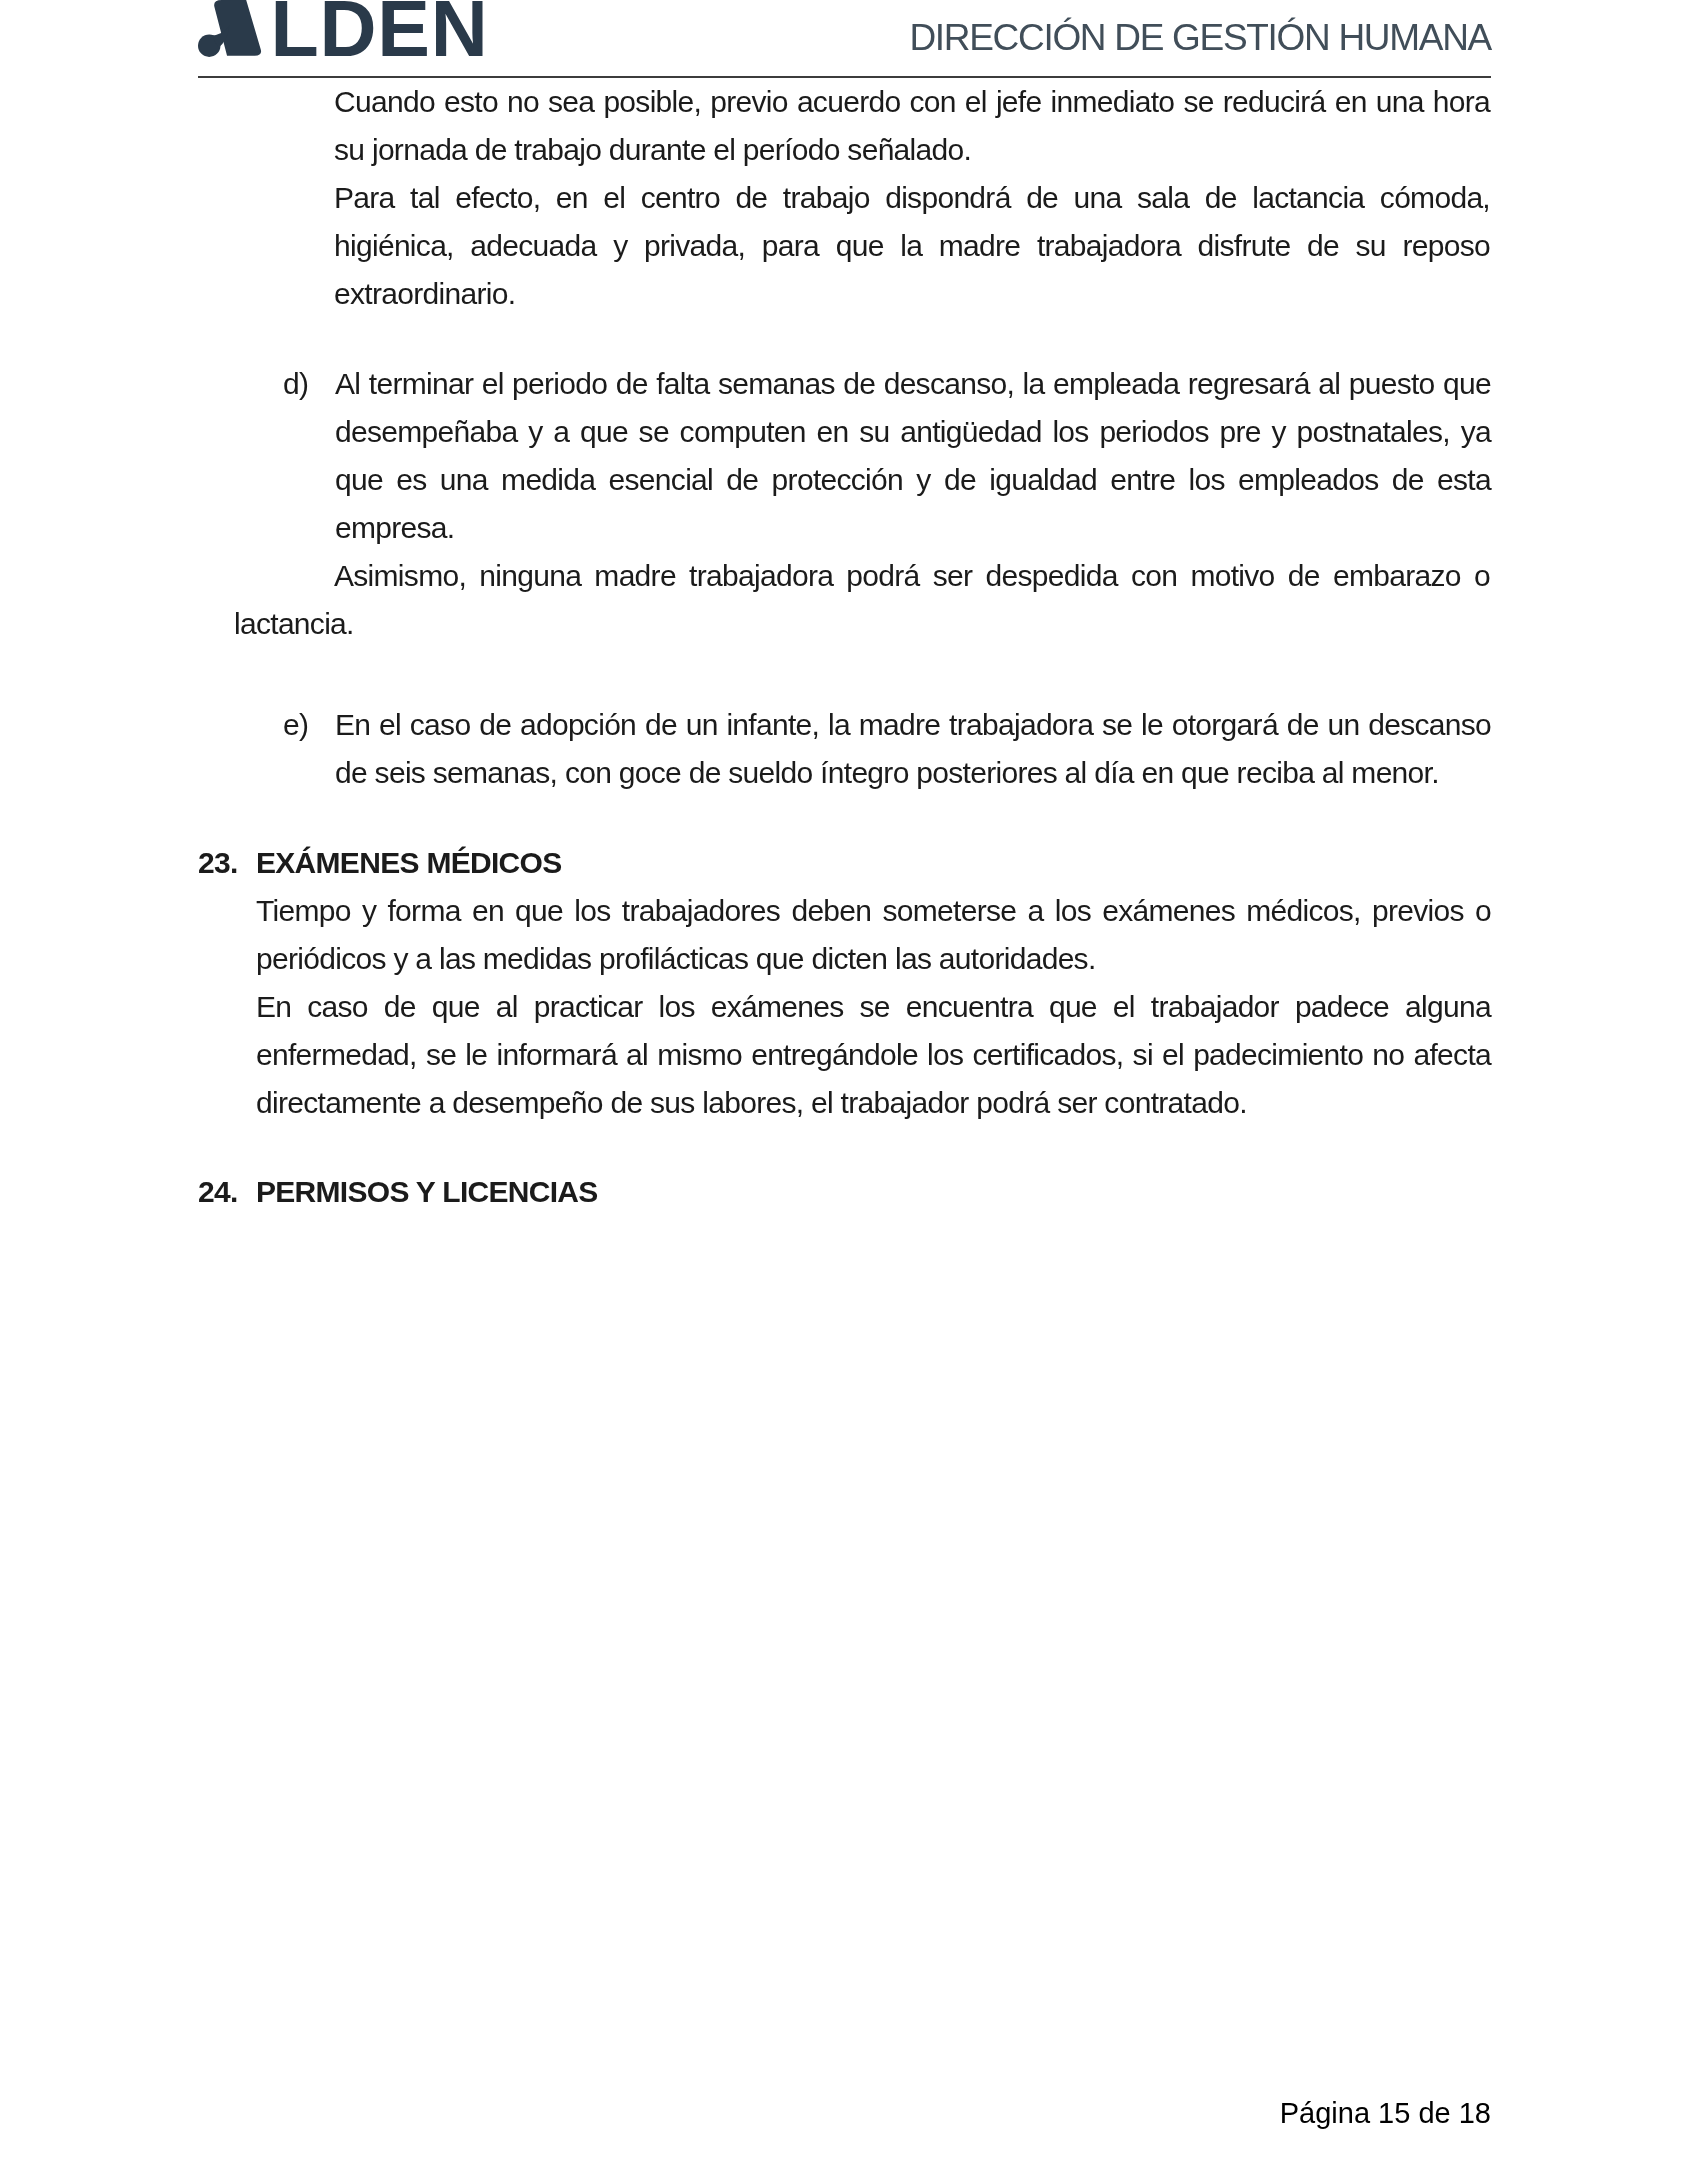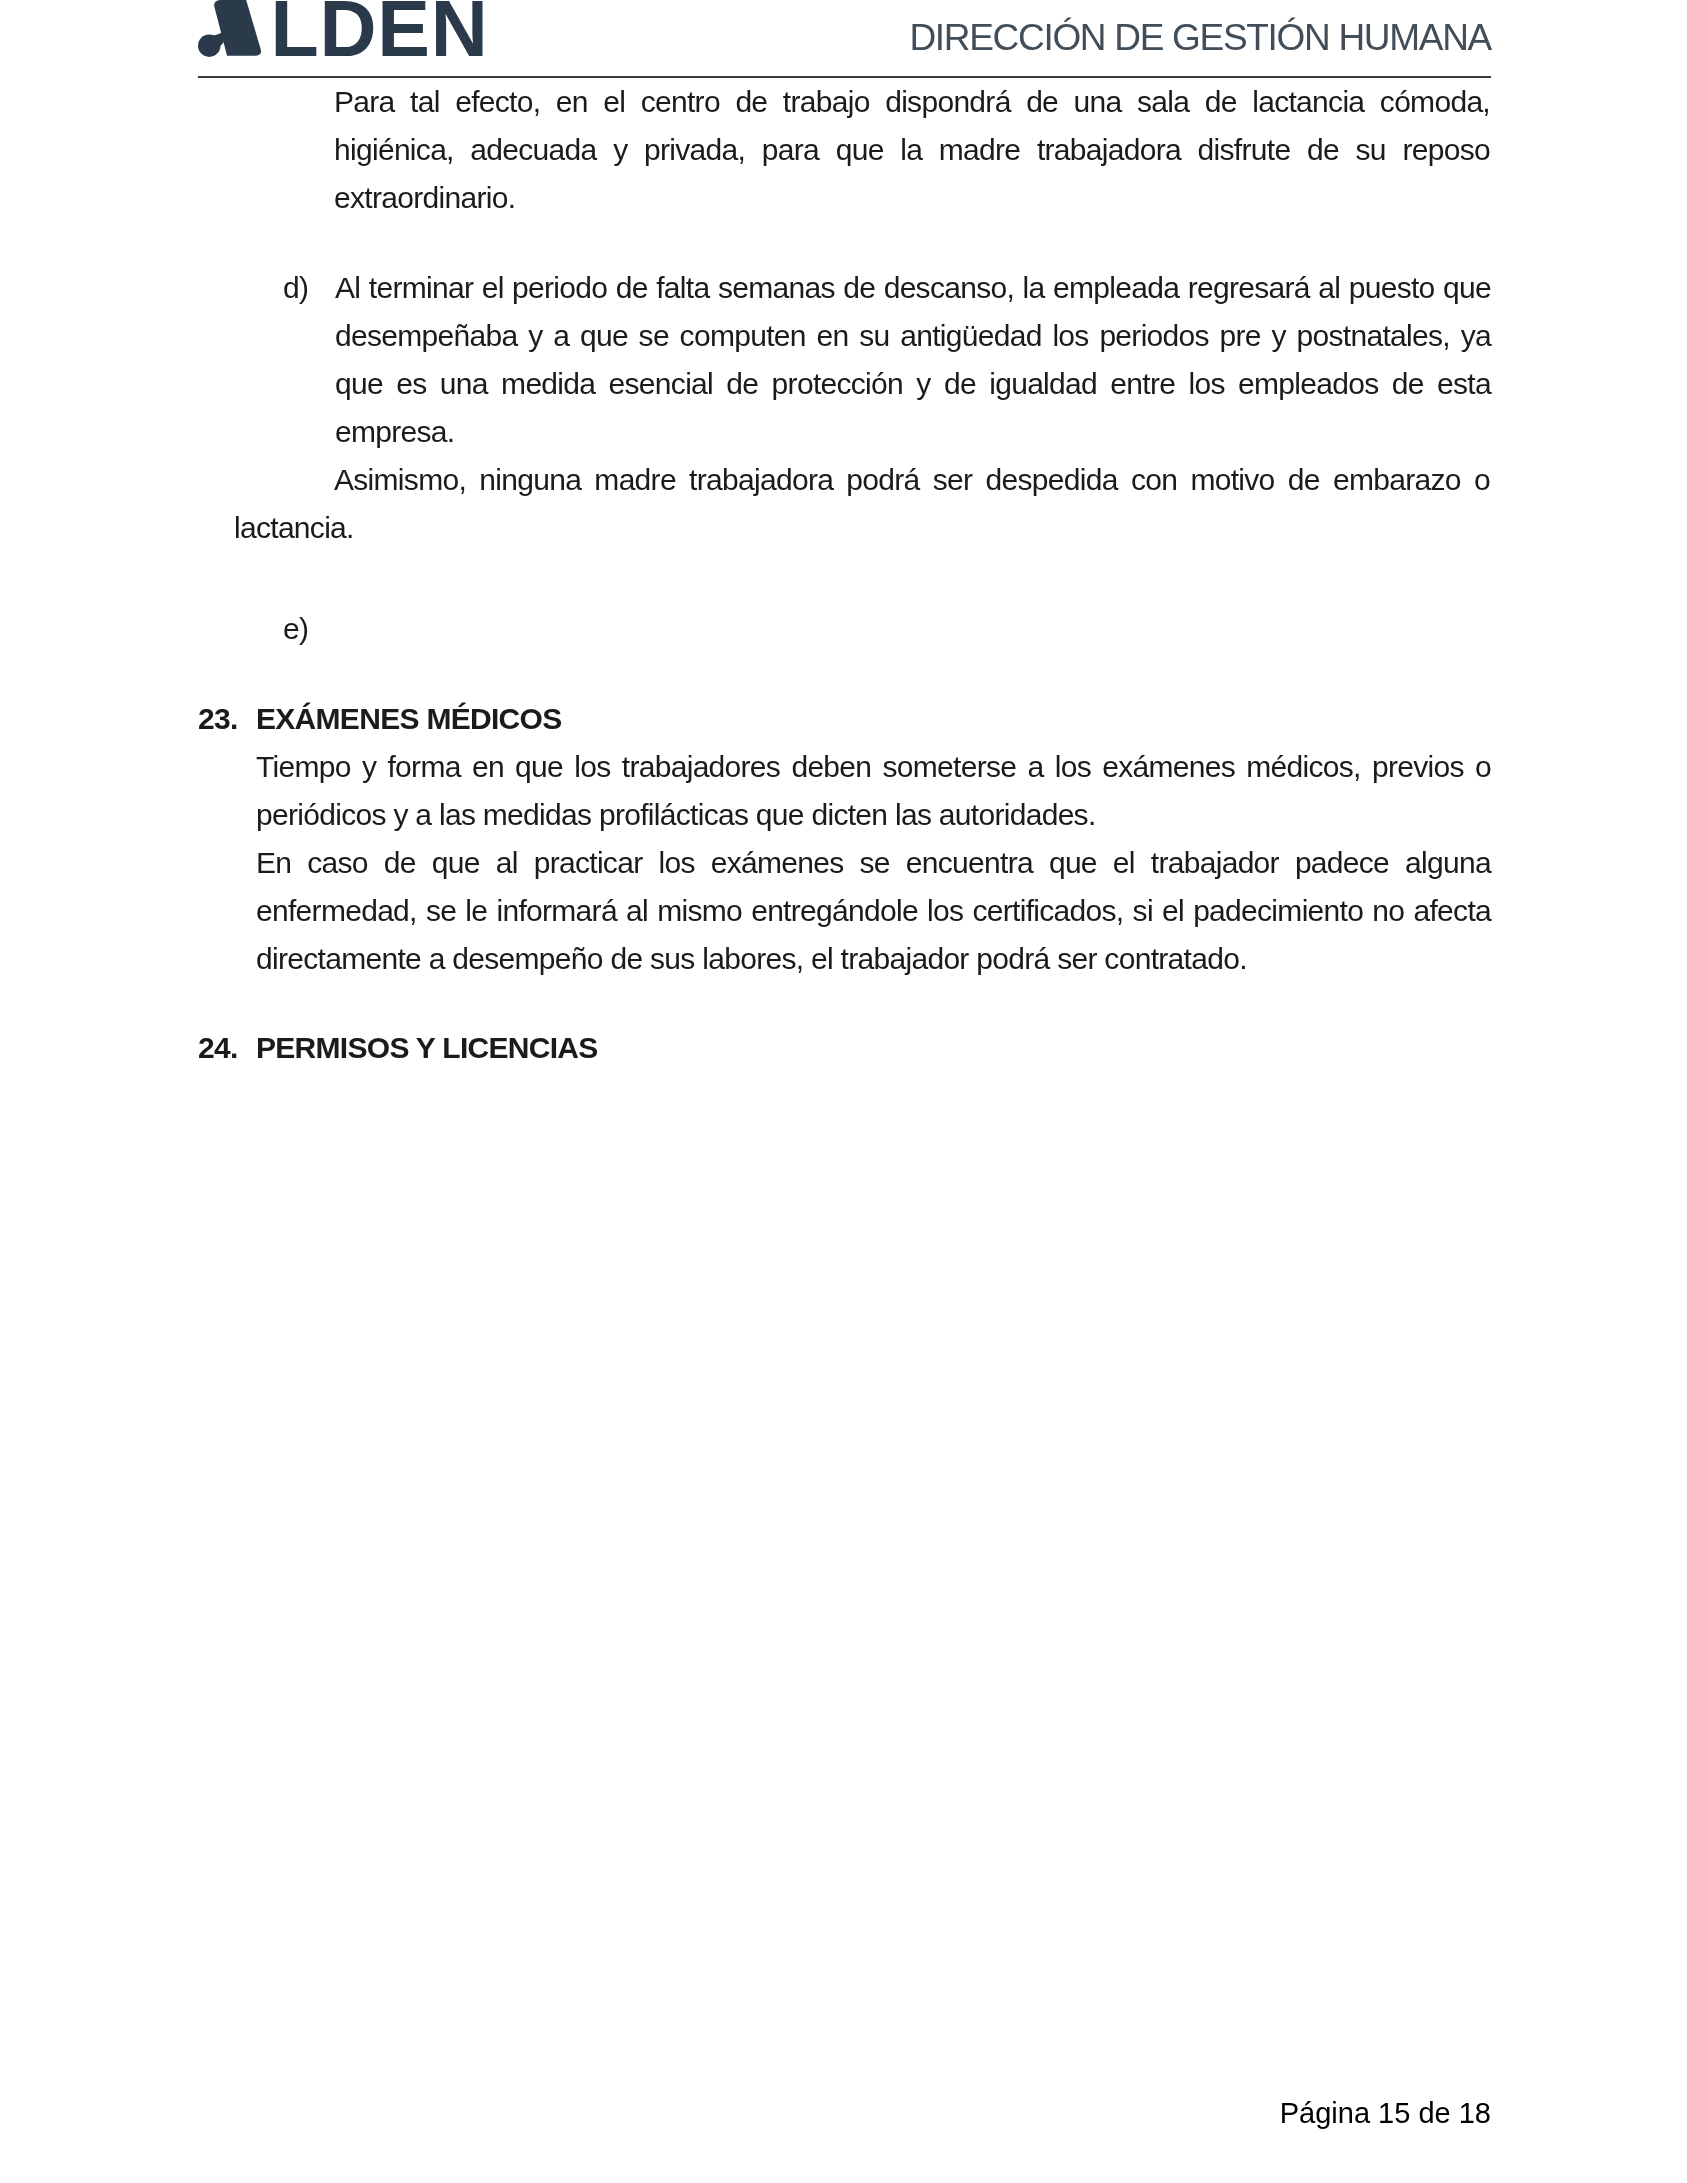--- a/index.html
+++ b/index.html
@@ -102,32 +102,34 @@
       </svg>
       <span class="logo-word">LDEN</span>
     </div>
     <div class="header-title">DIRECCIÓN DE GESTIÓN HUMANA</div>
   </header>
 
   <div class="rule"></div>
 
   <main class="content">
 
+    <p class="para indent justify first-block">Cuando esto no sea posible, previo acuerdo con el jefe inmediato se reducirá en una hora su jornada de trabajo durante el período señalado.</p>
 
     <p class="para indent justify mt94">Para tal efecto, en el centro de trabajo dispondrá de una sala de lactancia cómoda, higiénica, adecuada y privada, para que la madre trabajadora disfrute de su reposo extraordinario.</p>
 
     <div class="list-item mt64">
       <span class="marker">d)</span>
       <p class="li-text justify">Al terminar el periodo de falta semanas de descanso, la empleada regresará al puesto que desempeñaba y a que se computen en su antigüedad los periodos pre y postnatales, ya que es una medida esencial de protección y de igualdad entre los empleados de esta empresa.</p>
     </div>
 
     <p class="para hanging justify mt66">Asimismo, ninguna madre trabajadora podrá ser despedida con motivo de embarazo o lactancia.</p>
 
     <div class="list-item mt80">
       <span class="marker">e)</span>
+      <p class="li-text justify">En el caso de adopción de un infante, la madre trabajadora se le otorgará de un descanso de seis semanas, con goce de sueldo íntegro posteriores al día en que reciba al menor.</p>
     </div>
 
     <div class="heading mt64">
       <span class="h-num">23.</span><span class="h-title">EXÁMENES MÉDICOS</span>
     </div>
 
     <p class="para sec justify mt2">Tiempo y forma en que los trabajadores deben someterse a los exámenes médicos, previos o periódicos y a las medidas profilácticas que dicten las autoridades.</p>
 
 
     <p class="para sec justify mt0">En caso de que al practicar los exámenes se encuentra que el trabajador padece alguna enfermedad, se le informará al mismo entregándole los certificados, si el padecimiento no afecta directamente a desempeño de sus labores, el trabajador podrá ser contratado.</p>

